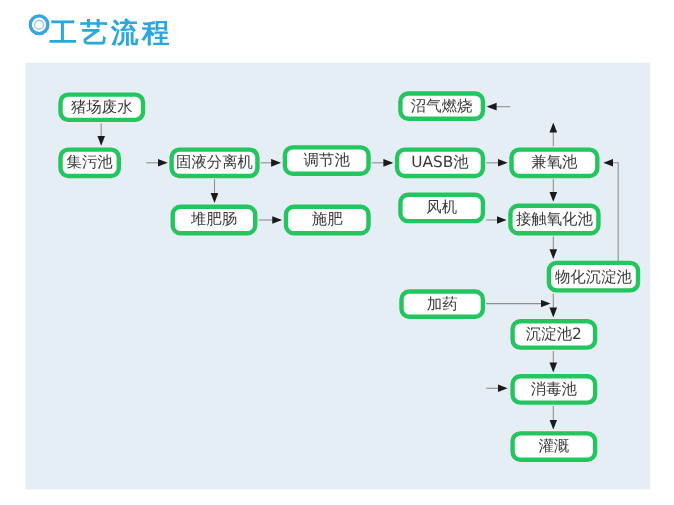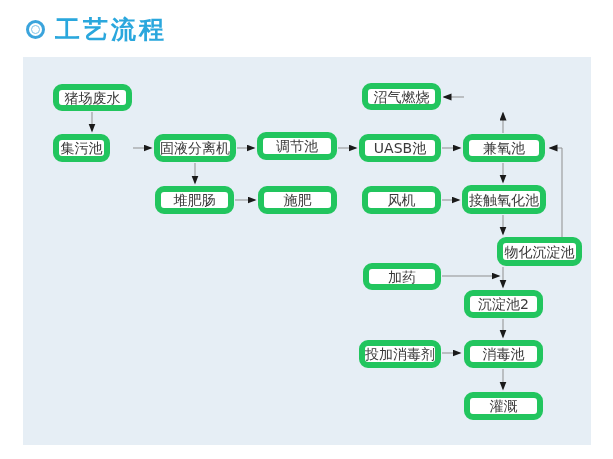--- a/index.html
+++ b/index.html
@@ -1,34 +1,34 @@
 <!DOCTYPE html>
 <html><head>
 <meta charset="utf-8">
 <style>
   html,body{margin:0;padding:0;background:#ffffff;}
   body{font-family:"DejaVu Sans","Liberation Sans",sans-serif;}
   .canvas{position:relative;width:613px;height:459px;background:#ffffff;overflow:hidden;}
 
   
-  .title-row{position:absolute;left:26px;top:13px;display:flex;align-items:center;gap:10px;}
+  .title-row{position:absolute;left:26px;top:13px;display:flex;gap:0;}
   .title-icon{width:13px;height:13px;border:3px solid #3ba4dc;border-radius:50%;
               display:flex;align-items:center;justify-content:center;}
   .title-icon-inner{width:7px;height:7px;border:1px solid #7fc3e8;border-radius:50%;}
   .title-text{color:#2aa7dd;font-size:25px;font-weight:bold;letter-spacing:3px;}
 
   
   .panel{position:absolute;left:23px;top:57px;width:568px;height:388px;background:#e6eef5;}
 
   
   .edges-svg{position:absolute;left:0;top:0;width:613px;height:459px;z-index:1;}
   .nodes-layer{position:absolute;left:0;top:0;width:613px;height:459px;z-index:2;}
 
   .flow-node{position:absolute;box-sizing:border-box;background:#ffffff;
-             border:6px solid #22c55e;border-radius:9px;
+             border:4px solid #22c55e;border-radius:9px;
              display:flex;align-items:center;justify-content:center;
              color:#3a3a3a;font-size:14px;line-height:1;white-space:nowrap;}
 </style>
 </head>
 <body>
 
 <div class="canvas">
 
   <div class="title-row">
     <span class="title-icon">
@@ -70,23 +70,22 @@
   <div class="nodes-layer" id="nodes-layer">
       <div class="flow-node" style="left: 53px; top: 84px; width: 79px; height: 27px;">猪场废水</div>
       <div class="flow-node" style="left: 53px; top: 134px; width: 57px; height: 28px;">集污池</div>
       <div class="flow-node" style="left: 154px; top: 134px; width: 82px; height: 28px;">固液分离机</div>
       <div class="flow-node" style="left: 257px; top: 132px; width: 80px; height: 28px;">调节池</div>
       <div class="flow-node" style="left: 359px; top: 134px; width: 82px; height: 28px;">UASB池</div>
       <div class="flow-node" style="left: 463px; top: 134px; width: 82px; height: 28px;">兼氧池</div>
       <div class="flow-node" style="left: 362px; top: 83px; width: 79px; height: 27px;">沼气燃烧</div>
       <div class="flow-node" style="left: 155px; top: 186px; width: 79px; height: 28px;">堆肥肠</div>
       <div class="flow-node" style="left: 258px; top: 186px; width: 79px; height: 28px;">施肥</div>
-      <div class="flow-node" style="left: 362px; top: 186px; width: 79px; height: 28px;">风机</div>
+      <div class="flow-node" style="left: 362px; top: 175px; width: 79px; height: 28px;">风机</div>
       <div class="flow-node" style="left: 462px; top: 185px; width: 84px; height: 29px;">接触氧化池</div>
       <div class="flow-node" style="left: 461px; top: 237px; width: 85px; height: 29px; margin-left: 36px;">物化沉淀池</div>
       <div class="flow-node" style="left: 363px; top: 263px; width: 78px; height: 27px;">加药</div>
       <div class="flow-node" style="left: 464px; top: 290px; width: 79px; height: 28px;">沉淀池2</div>
-      <div class="flow-node" style="left: 359px; top: 340px; width: 82px; height: 28px;">投加消毒剂</div>
       <div class="flow-node" style="left: 464px; top: 340px; width: 79px; height: 28px;">消毒池</div>
       <div class="flow-node" style="left: 464px; top: 392px; width: 79px; height: 28px;">灌溉</div>
     </div>
 
 </div>
 
 </body></html>

